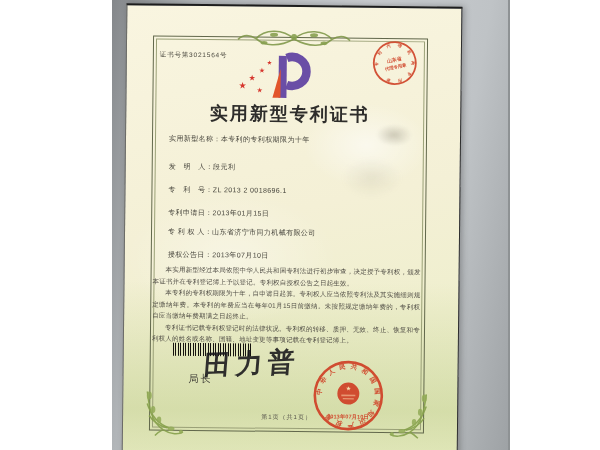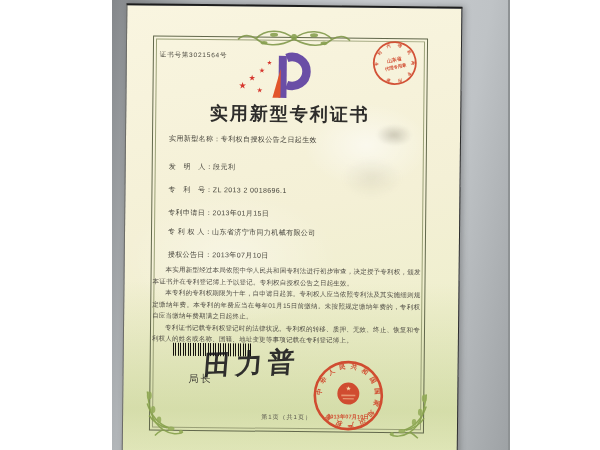--- a/index.html
+++ b/index.html
@@ -113,21 +113,21 @@
         <text x="6" y="38" font-size="9">★</text>
         <text x="16" y="30" font-size="8">★</text>
         <text x="26" y="22" font-size="7">★</text>
         <text x="24" y="42" font-size="7">★</text>
         <text x="34" y="14" font-size="6">★</text>
       </g>
     </svg>
 
     <div class="doc-title">实用新型专利证书</div>
 
-    <div class="field f0"><span>实用新型名称：</span><span>专利权自授权公告之日起生效</span></div>
+    <div class="field f0"><span>实用新型名称：</span><span>本专利的专利权期限为十年</span></div>
     <div class="field f1"><span>发　明　人：</span><span>段元利</span></div>
     <div class="field f2"><span>专　利　号：</span><span>ZL 2013 2 0018696.1</span></div>
     <div class="field f3"><span>专利申请日：</span><span>2013年01月15日</span></div>
     <div class="field f4"><span>专 利 权 人：</span><span>山东省济宁市同力机械有限公司</span></div>
     <div class="field f5"><span>授权公告日：</span><span>2013年07月10日</span></div>
 
     <div class="body-text">
       <p>本实用新型经过本局依照中华人民共和国专利法进行初步审查，决定授予专利权，颁发本证书并在专利登记簿上予以登记。专利权自授权公告之日起生效。</p>
       <p>本专利的专利权期限为十年，自申请日起算。专利权人应当依照专利法及其实施细则规定缴纳年费。本专利的年费应当在每年01月15日前缴纳。未按照规定缴纳年费的，专利权自应当缴纳年费期满之日起终止。</p>
       <p>专利证书记载专利权登记时的法律状况。专利权的转移、质押、无效、终止、恢复和专利权人的姓名或名称、国籍、地址变更等事项记载在专利登记簿上。</p>

